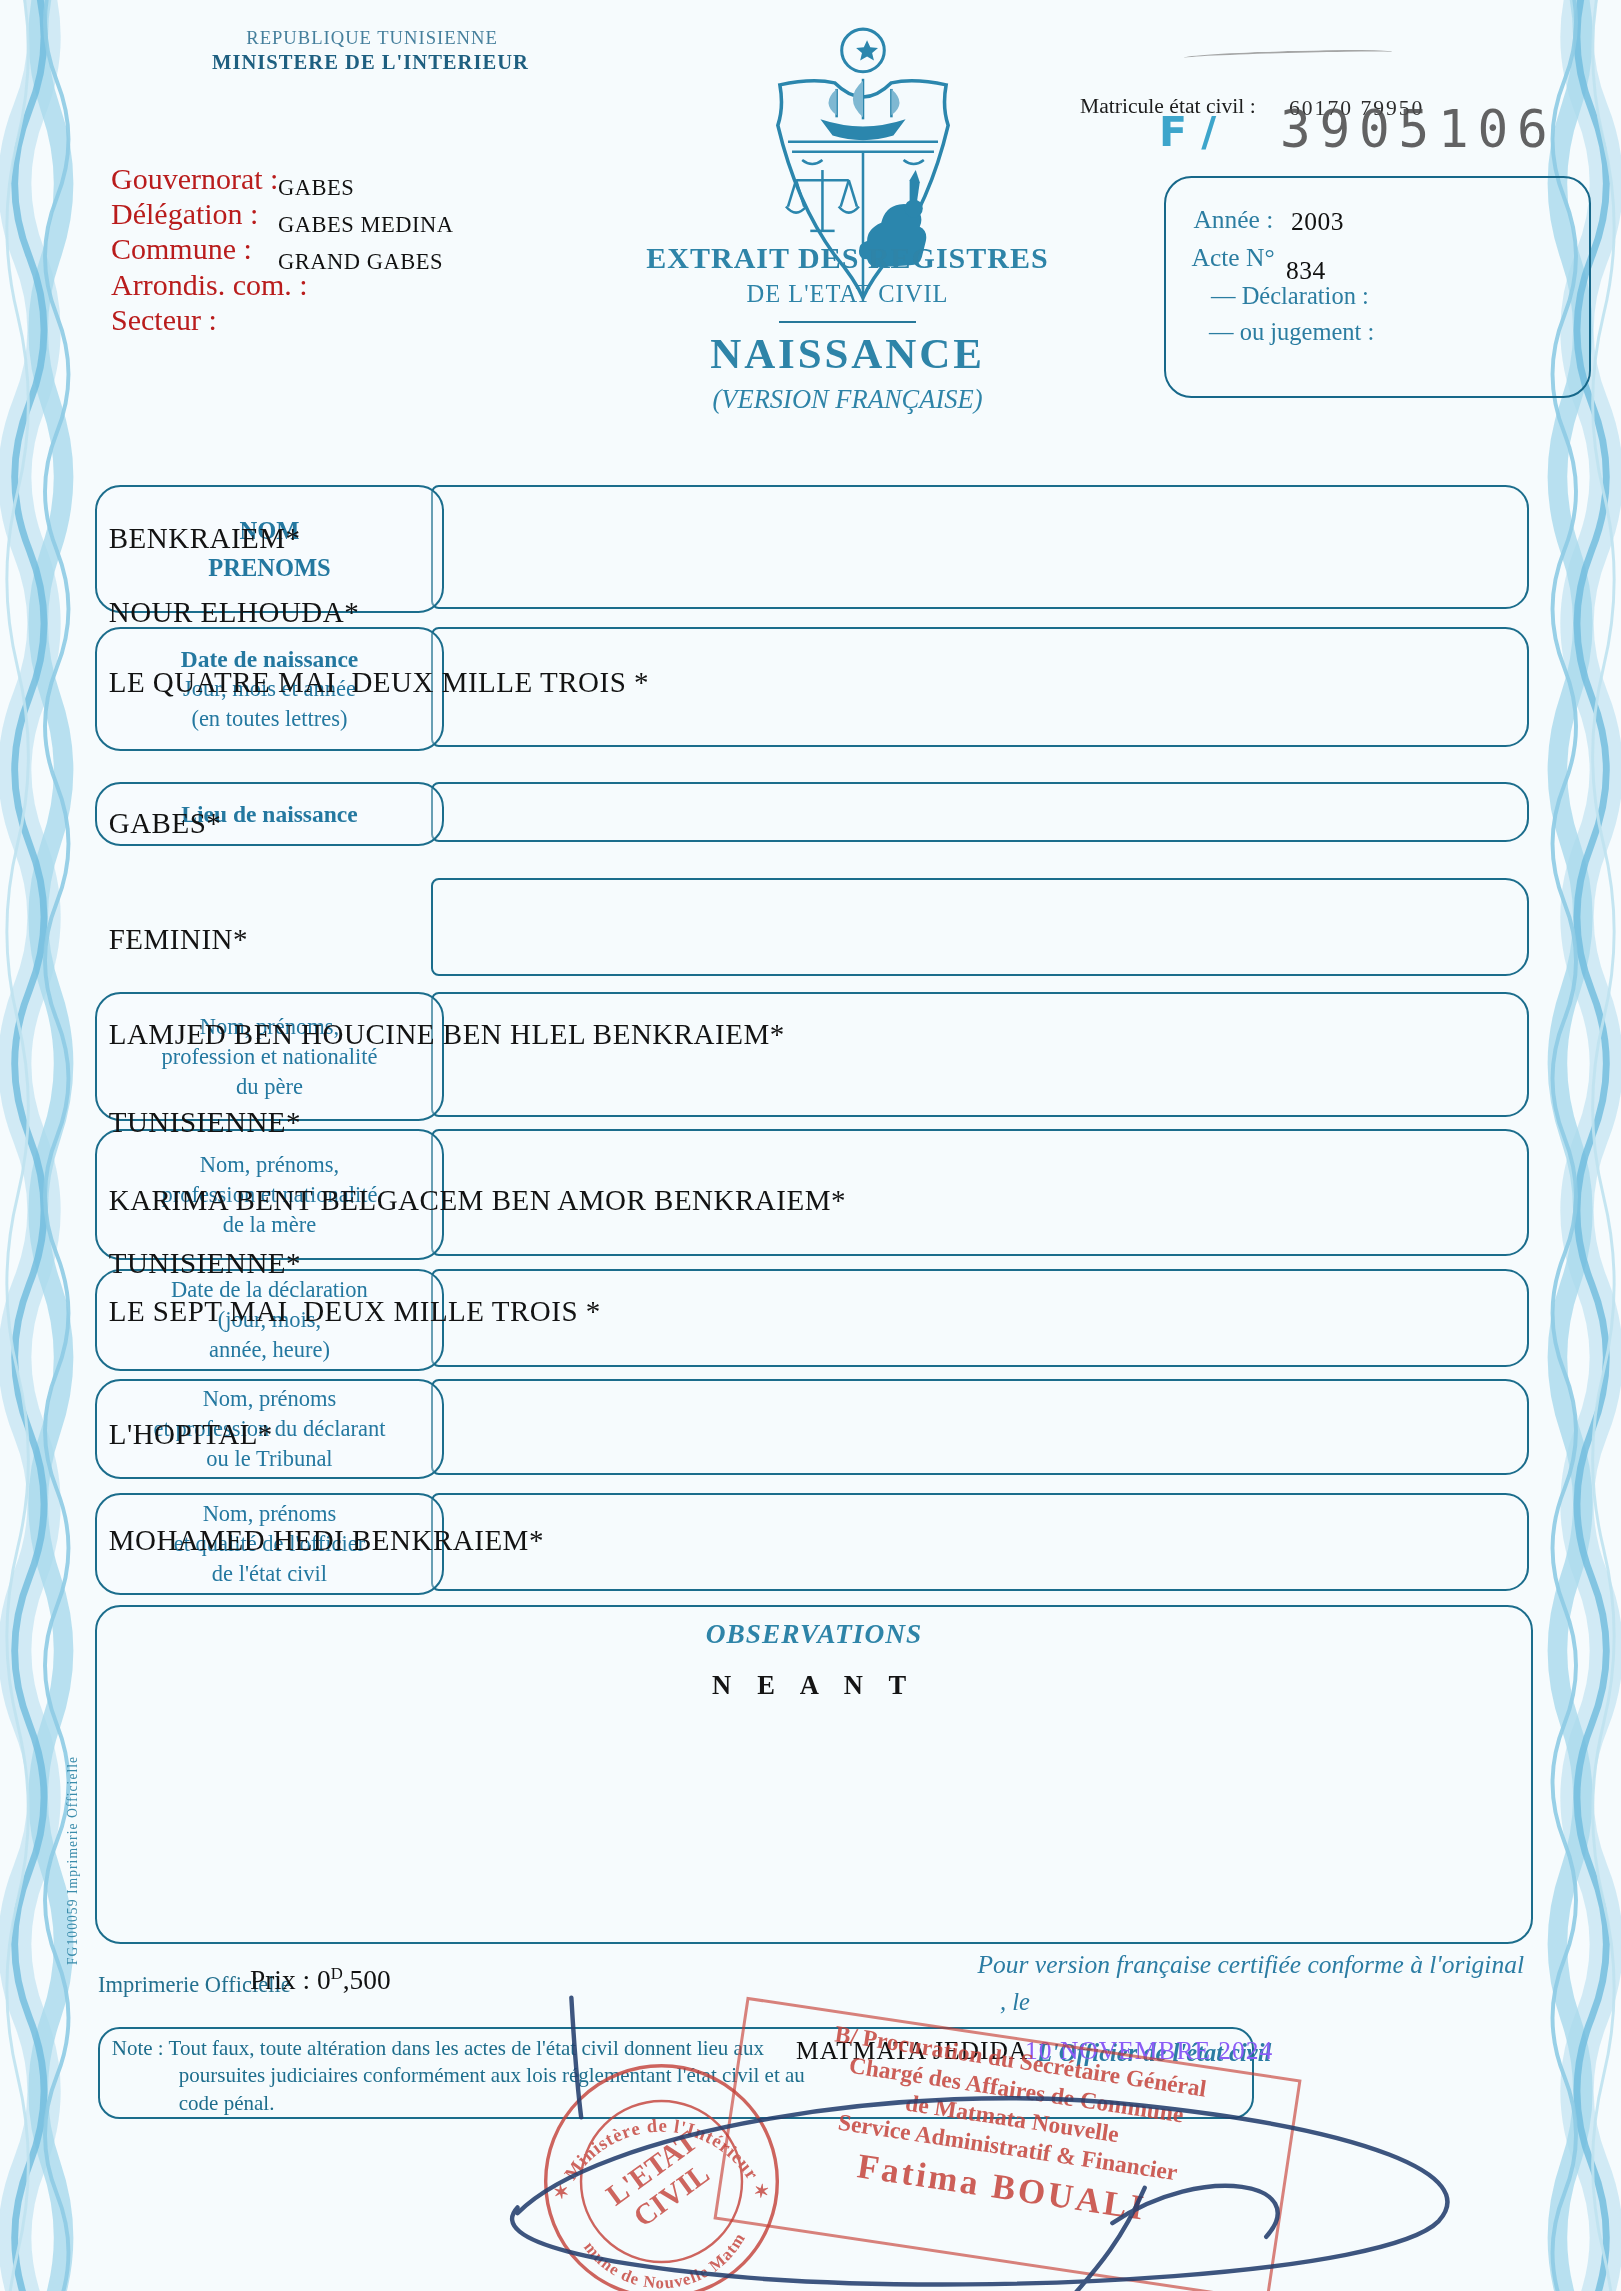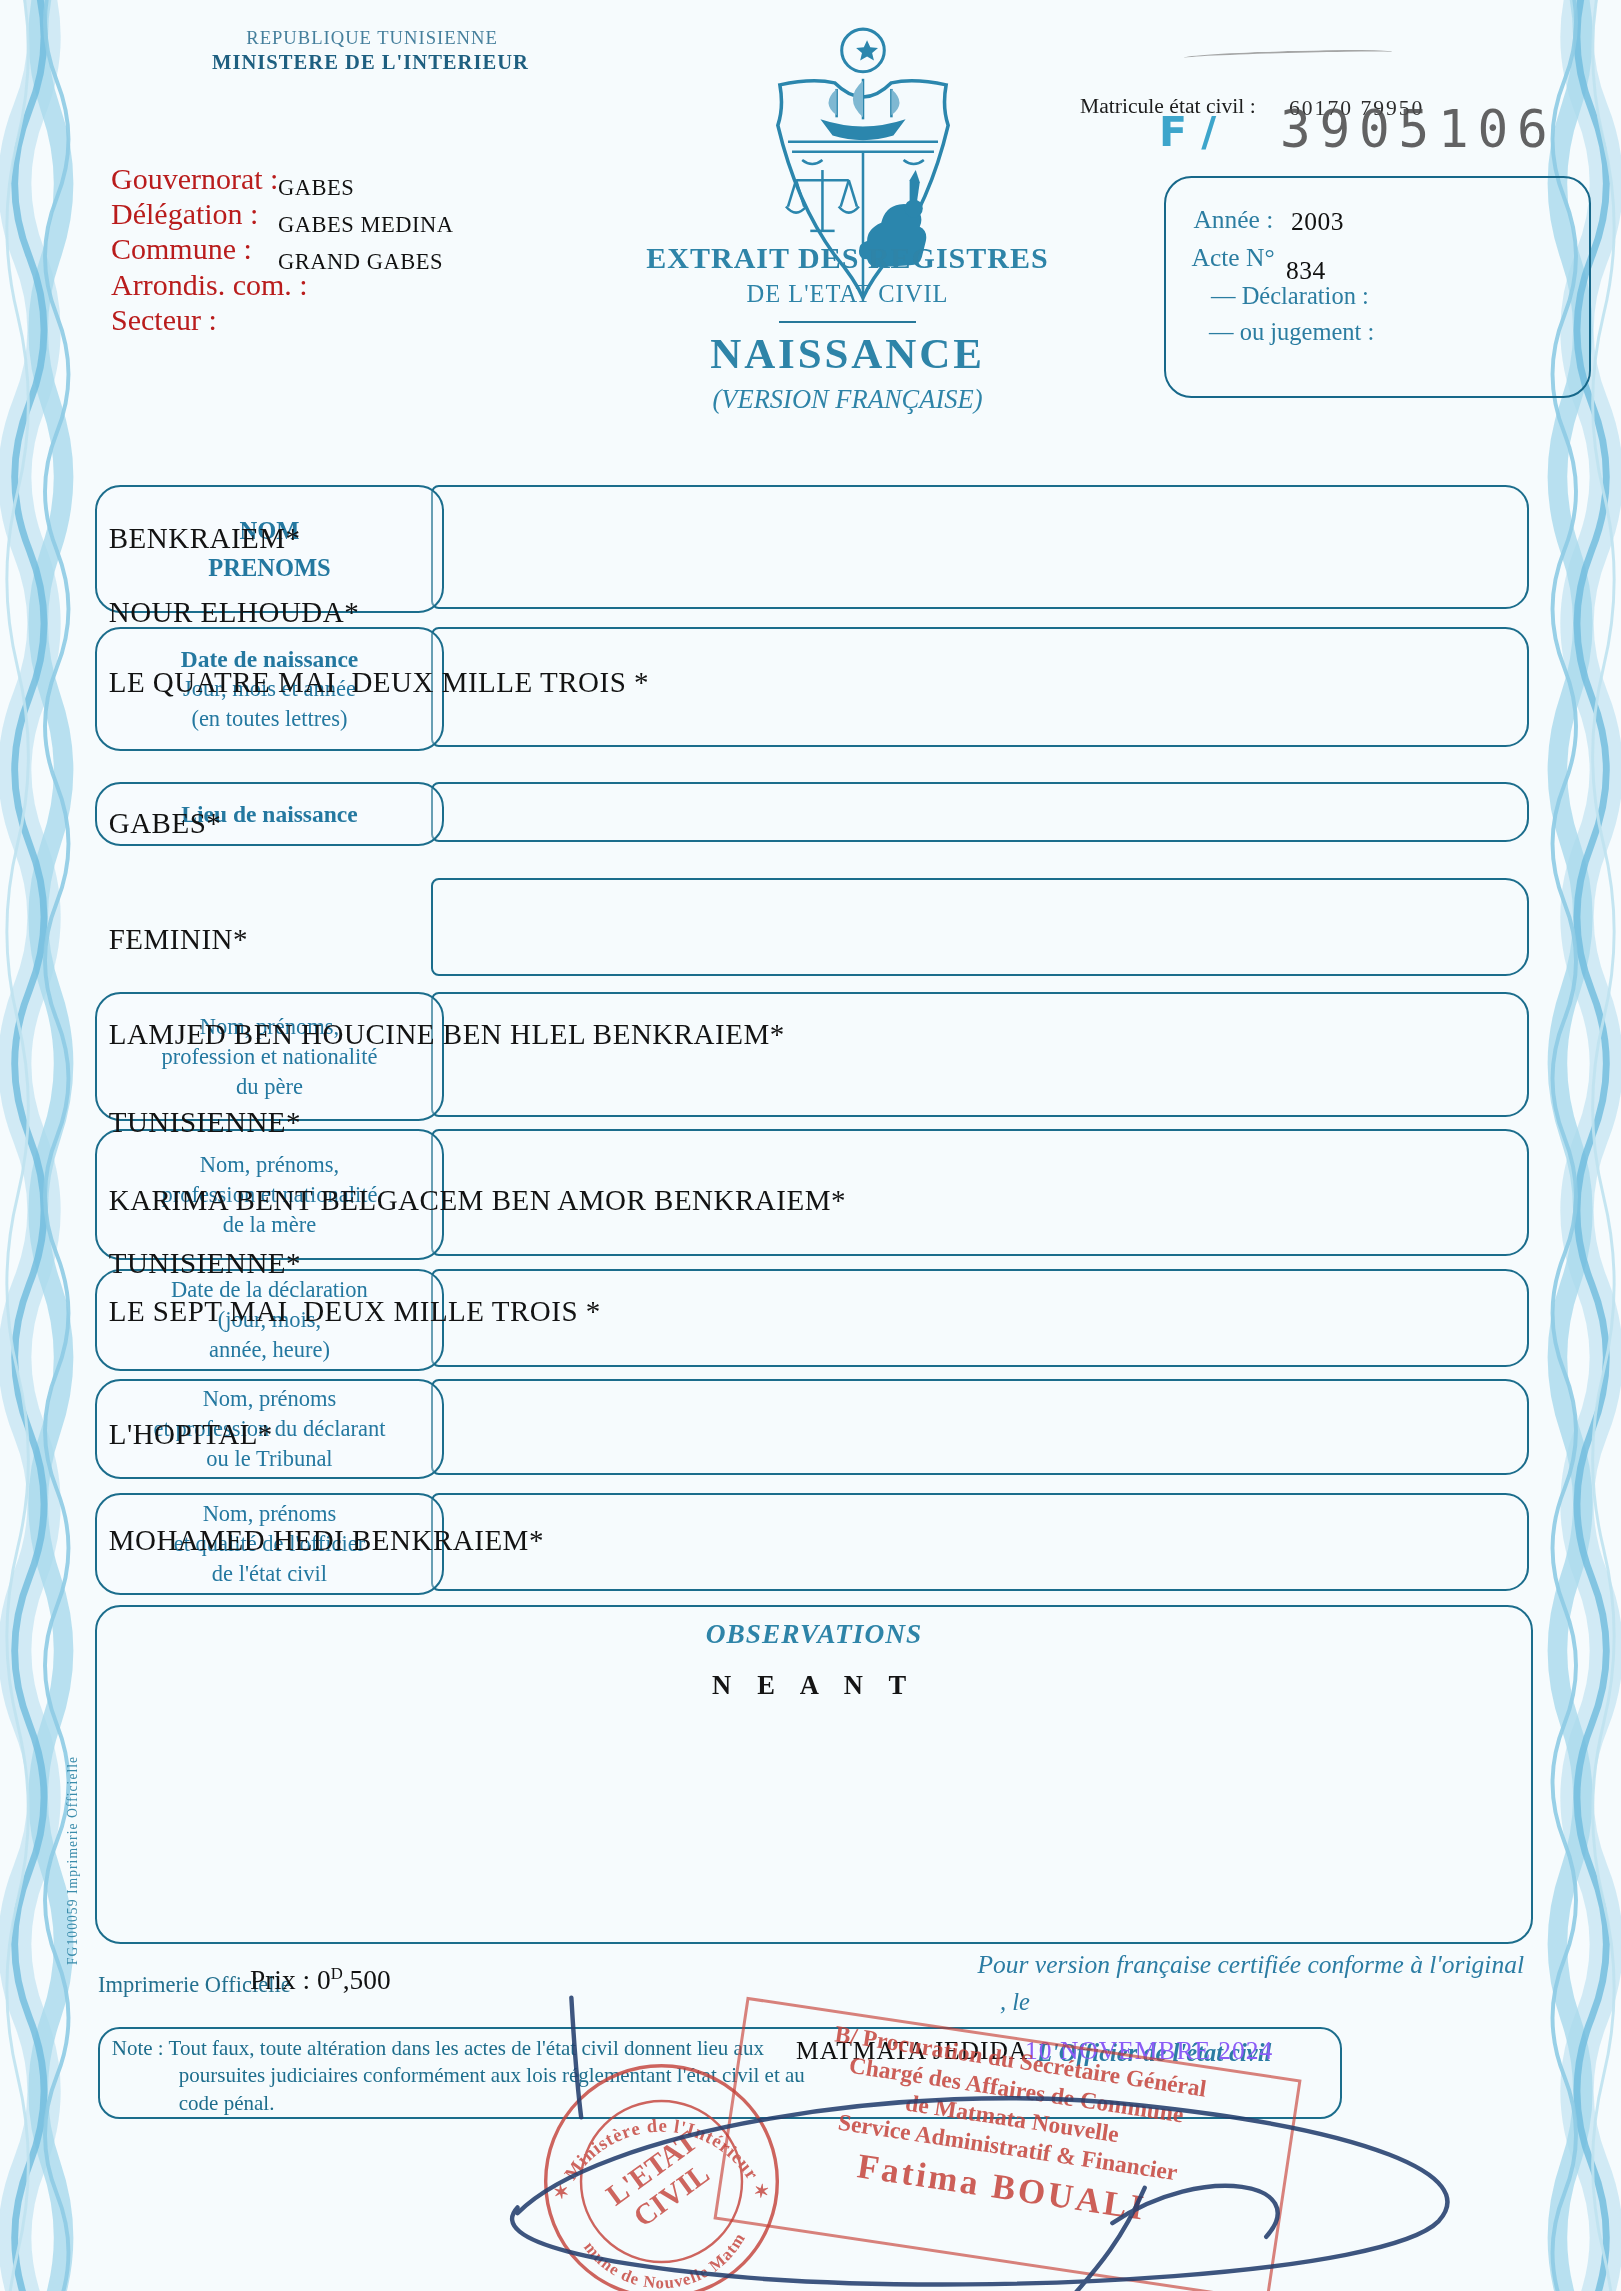--- a/index.html
+++ b/index.html
@@ -58,21 +58,21 @@
   .obs-value{position:absolute;left:0;top:63px;width:100%;text-align:center;font-size:26.5px;font-weight:bold;color:#141414;letter-spacing:9.8px;}
 
   .side-vertical{left:65px;top:1965px;transform:rotate(-90deg);transform-origin:0 0;font-size:13.7px;color:#3a8cab;letter-spacing:1px;white-space:nowrap;}
 
   
   .imprimerie{left:98px;top:1972px;font-size:22.5px;color:#23708f;}
   .prix{left:250px;top:1964px;font-size:27.4px;color:#111;}
   .prix sup{font-size:16.7px;}
   .certify1{left:642px;top:1950px;width:882px;text-align:right;font-size:25.5px;font-style:italic;color:#2b7ca3;}
   .certify2{left:1000px;top:1988px;font-size:24.5px;font-style:italic;color:#2b7ca3;}
-  .note-box{left:98px;top:2027px;width:1244px;height:92px;border:2.5px solid #1b6d8c;border-radius:21.6px;padding:5.9px 11.8px 0 11.8px;box-sizing:border-box;
+  .note-box{left:98px;top:2027px;width:1156px;height:92px;border:2.5px solid #1b6d8c;border-radius:21.6px;padding:5.9px 11.8px 0 11.8px;box-sizing:border-box;
             font-size:21px;color:#1e6e8d;line-height:27.4px;}
   .note-l2,.note-l3{margin-left:67px;}
   .place{left:796px;top:2036px;font-size:25.5px;color:#0f0f0f;letter-spacing:1px;z-index:4;}
   .officer{left:1037px;top:2039px;font-size:24.5px;font-style:italic;font-weight:bold;color:#2b7ca3;z-index:3;}
   .cert-date{left:1025px;top:2036px;font-size:25.5px;color:#8b5cf6;letter-spacing:1px;z-index:4;}
 
   
   .round-stamp{left:529px;top:2049px;z-index:5;opacity:.82;}
   .rect-stamp{left:727px;top:2037px;width:561px;height:225px;border:3.4px solid rgba(198,60,50,.75);
               transform:rotate(8.5deg);z-index:5;color:#c5443c;text-align:center;opacity:.85;

